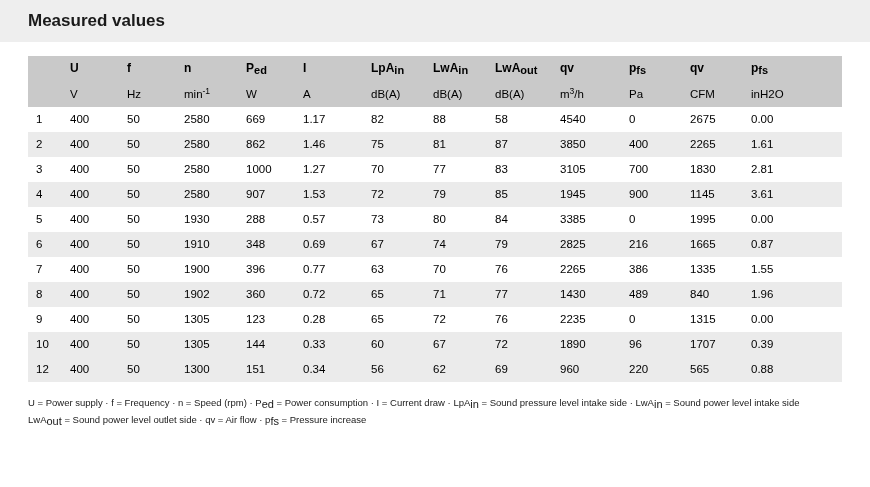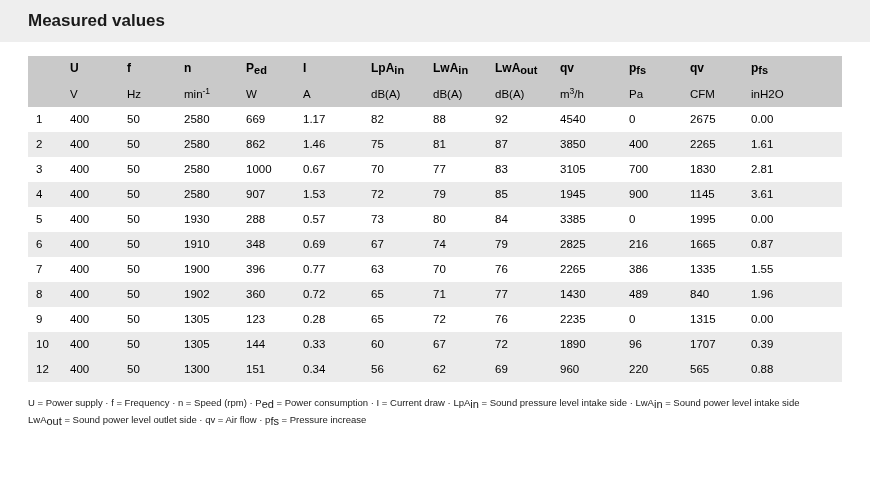--- a/index.html
+++ b/index.html
@@ -165,21 +165,21 @@
       <tbody>
           <tr class="data">
             <td class="idx">1</td>
             <td>400</td>
             <td>50</td>
             <td>2580</td>
             <td>669</td>
             <td>1.17</td>
             <td>82</td>
             <td>88</td>
-            <td>92</td>
+            <td>58</td>
             <td>4540</td>
             <td>0</td>
             <td>2675</td>
             <td>0.00</td>
           </tr>
           <tr class="data alt">
             <td class="idx">2</td>
             <td>400</td>
             <td>50</td>
             <td>2580</td>
@@ -192,21 +192,21 @@
             <td>400</td>
             <td>2265</td>
             <td>1.61</td>
           </tr>
           <tr class="data">
             <td class="idx">3</td>
             <td>400</td>
             <td>50</td>
             <td>2580</td>
             <td>1000</td>
-            <td>0.67</td>
+            <td>1.27</td>
             <td>70</td>
             <td>77</td>
             <td>83</td>
             <td>3105</td>
             <td>700</td>
             <td>1830</td>
             <td>2.81</td>
           </tr>
           <tr class="data alt">
             <td class="idx">4</td>

